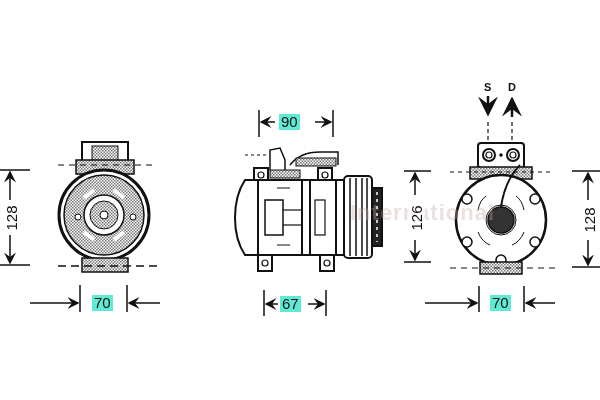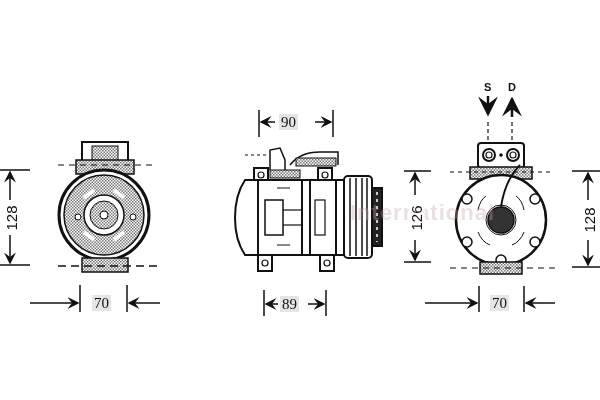--- a/index.html
+++ b/index.html
@@ -1,18 +1,18 @@
 <!DOCTYPE html>
 <html><head>
 <meta charset="utf-8">
 <style>
   html,body{margin:0;padding:0;background:#ffffff;}
   #canvas{position:relative;width:600px;height:400px;overflow:hidden;background:#fff;font-family:"Liberation Sans",sans-serif;}
   svg{position:absolute;left:0;top:0;}
-  .lbl{position:absolute;font-family:Liberation Serif, serif;font-size:15px;color:#111;background:#e5e5e5;padding:0 2px;line-height:16px;}
+  .lbl{position:absolute;font-family:Liberation Sans, sans-serif;font-size:15px;color:#111;background:#5eead4;padding:0 2px;line-height:16px;}
   .vlbl{position:absolute;font-family:"Liberation Sans",sans-serif;font-size:15px;color:#111;background:#fff;transform:rotate(-90deg);transform-origin:center;line-height:16px;padding:0 2px;}
   .port{position:absolute;font-family:"Liberation Sans",sans-serif;font-size:11px;font-weight:bold;color:#111;}
   .wm{position:absolute;font-family:"Liberation Sans",sans-serif;font-weight:bold;color:#c9a6a6;opacity:0.35;font-size:22px;letter-spacing:1px;}
 </style>
 </head>
 <body>
 
 <div id="canvas">
   <svg width="600" height="400" viewBox="0 0 600 400">
     <defs>
@@ -177,21 +177,21 @@
       <line x1="555" y1="303" x2="526" y2="303" marker-end="url(#ah)"></line>
     </g>
   </svg>
 
   <div class="wm" style="left:350px;top:200px;">International</div>
 
   <div class="vlbl" style="left:-3px;top:210px;">128</div>
   <div class="lbl" style="left:92px;top:295px;">70</div>
 
   <div class="lbl" style="left:279px;top:114px;">90</div>
-  <div class="lbl" style="left:280px;top:296px;">89</div>
+  <div class="lbl" style="left:280px;top:296px;">67</div>
 
   <div class="port" style="left:484px;top:81px;">S</div>
   <div class="port" style="left:508px;top:81px;">D</div>
 
   <div class="vlbl" style="left:402px;top:210px;">126</div>
   <div class="vlbl" style="left:575px;top:212px;">128</div>
   <div class="lbl" style="left:490px;top:295px;">70</div>
 </div>
 
 </body></html>

